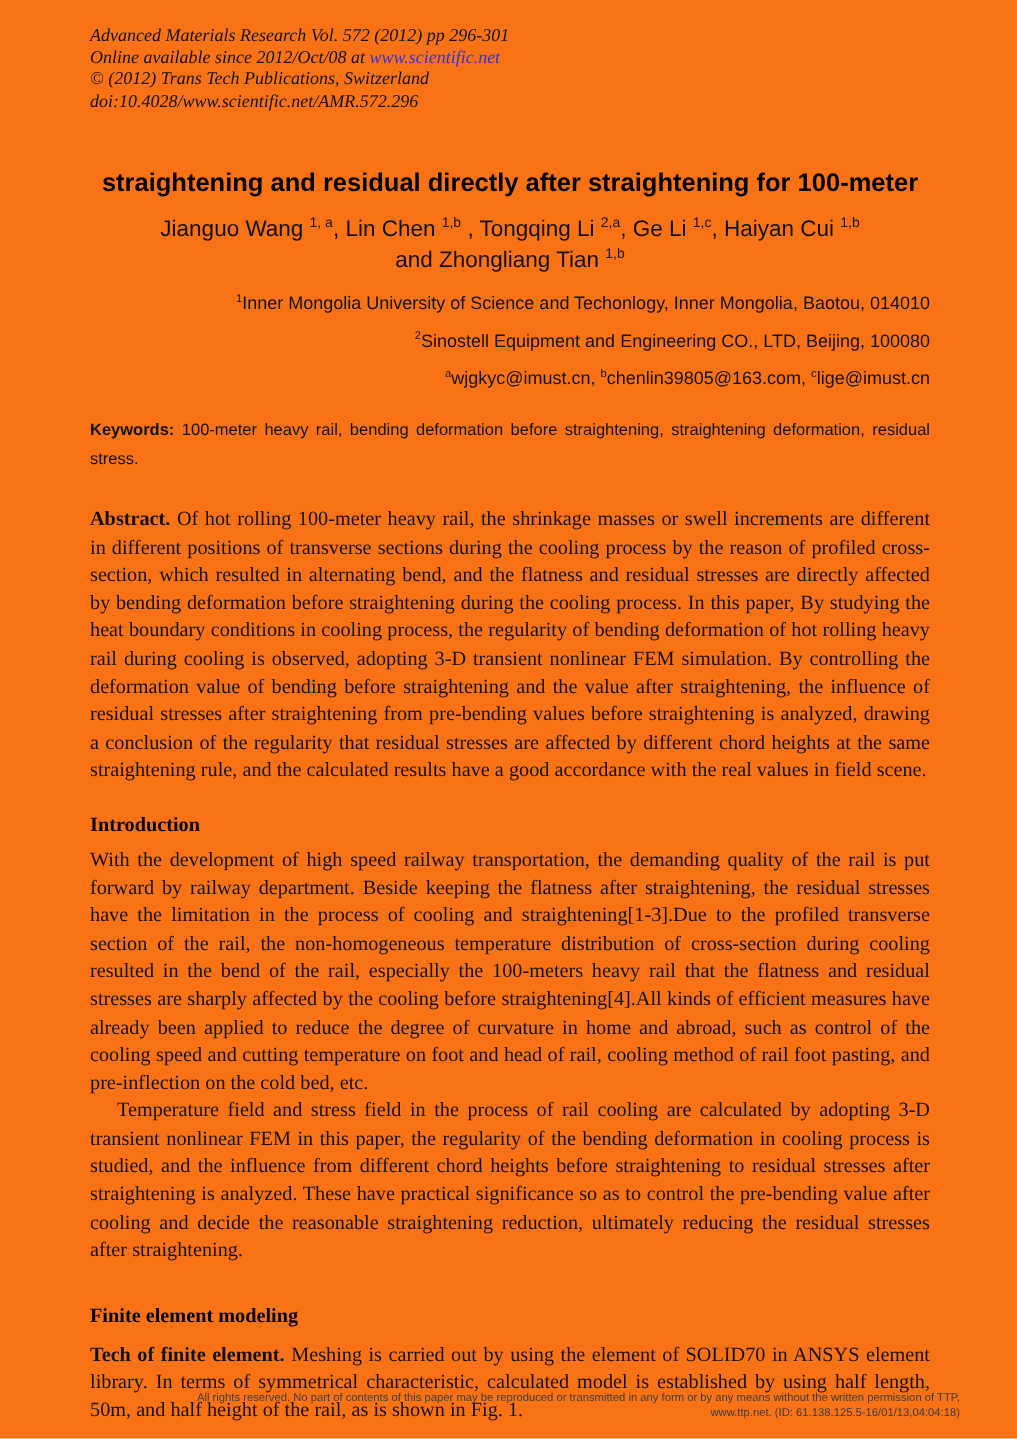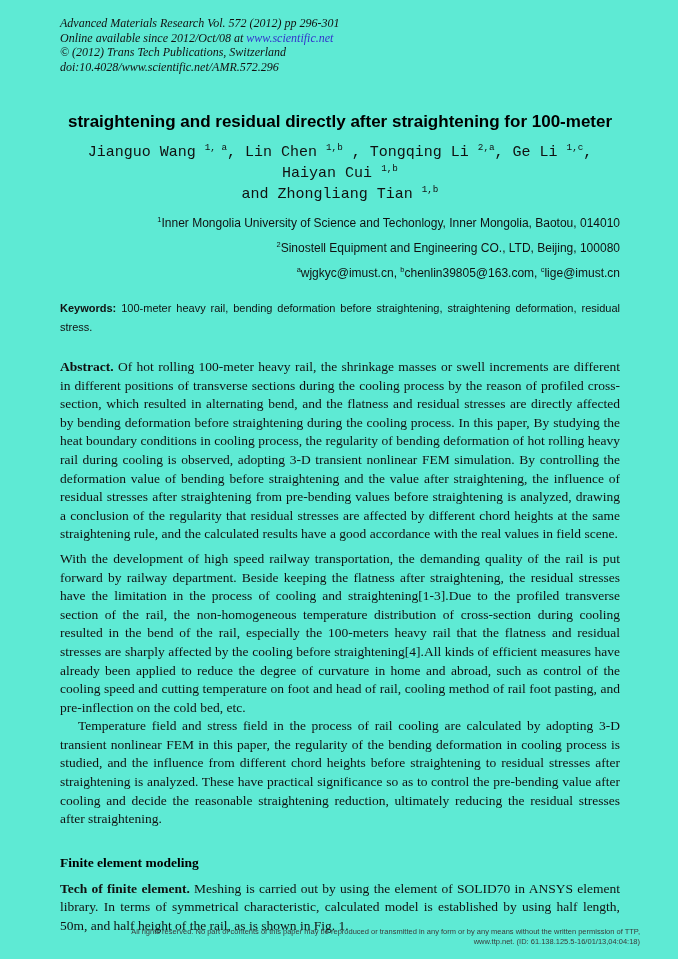--- a/index.html
+++ b/index.html
@@ -1,20 +1,20 @@
 <!DOCTYPE html>
 <html><head>
 <meta charset="utf-8">
 <style>
   html, body { margin: 0; padding: 0; background: #ffffff; }
   .page {
     position: relative;
     width: 678px;
     height: 959px;
-    background: #5eead4;
+    background: #f97316;
     box-sizing: border-box;
     padding: 16px 58px 0 60px;
     font-family: "Liberation Serif", serif;
     color: #111111;
     overflow: hidden;
   }
   
   .pub-info {
     font-family: "Liberation Serif", serif;
     font-style: italic;
@@ -34,21 +34,21 @@
     font-family: "Liberation Sans", sans-serif;
     font-weight: bold;
     font-size: 17px;
     line-height: 22px;
     text-align: center;
     color: #000000;
   }
   
   .authors {
     margin-top: 9px;
-    font-family: Liberation Mono, monospace;
+    font-family: Liberation Sans, sans-serif;
     font-size: 15px;
     line-height: 21px;
     text-align: center;
     color: #111111;
   }
   .authors sup, .affil sup {
     font-size: 62%;
     vertical-align: super;
     line-height: 0;
   }
@@ -122,20 +122,21 @@
   </div>
 
   <div class="affil"><sup>1</sup><span>Inner Mongolia University of Science and Techonlogy, Inner Mongolia, Baotou, 014010</span></div>
   <div class="affil"><sup>2</sup><span>Sinostell Equipment and Engineering CO., LTD, Beijing, 100080</span></div>
   <div class="affil"><sup>a</sup><span>wjgkyc@imust.cn, </span><sup>b</sup><span>chenlin39805@163.com, </span><sup>c</sup><span>lige@imust.cn</span></div>
 
   <p class="keywords"><b>Keywords:</b> <span>100-meter heavy rail, bending deformation before straightening, straightening deformation, residual stress.</span></p>
 
   <p class="body-text abstract"><b>Abstract.</b> <span>Of hot rolling 100-meter heavy rail, the shrinkage masses or swell increments are different in different positions of transverse sections during the cooling process by the reason of profiled cross-section, which resulted in alternating bend, and the flatness and residual stresses are directly affected by bending deformation before straightening during the cooling process. In this paper, By studying the heat boundary conditions in cooling process, the regularity of bending deformation of hot rolling heavy rail during cooling is observed, adopting 3-D transient nonlinear FEM simulation. By controlling the deformation value of bending before straightening and the value after straightening, the influence of residual stresses after straightening from pre-bending values before straightening is analyzed, drawing a conclusion of the regularity that residual stresses are affected by different chord heights at the same straightening rule, and the calculated results have a good accordance with the real values in field scene.</span></p>
 
+  <h2 class="section-heading">Introduction</h2>
   <p class="body-text">With the development of high speed railway transportation, the demanding quality of the rail is put forward by railway department. Beside keeping the flatness after straightening, the residual stresses have the limitation in the process of cooling and straightening[1-3].Due to the profiled transverse section of the rail, the non-homogeneous temperature distribution of cross-section during cooling resulted in the bend of the rail, especially the 100-meters heavy rail that the flatness and residual stresses are sharply affected by the cooling before straightening[4].All kinds of efficient measures have already been applied to reduce the degree of curvature in home and abroad, such as control of the cooling speed and cutting temperature on foot and head of rail, cooling method of rail foot pasting, and pre-inflection on the cold bed, etc.</p>
   <p class="body-text indent">Temperature field and stress field in the process of rail cooling are calculated by adopting 3-D transient nonlinear FEM in this paper, the regularity of the bending deformation in cooling process is studied, and the influence from different chord heights before straightening to residual stresses after straightening is analyzed. These have practical significance so as to control the pre-bending value after cooling and decide the reasonable straightening reduction, ultimately reducing the residual stresses after straightening.</p>
 
   <h2 class="section-heading fem-heading">Finite element modeling</h2>
   <p class="body-text mesh-para"><b>Tech of finite element.</b> <span>Meshing is carried out by using the element of SOLID70 in ANSYS element library. In terms of symmetrical characteristic, calculated model is established by using half length, 50m, and half height of the rail, as is shown in Fig. 1.</span></p>
 
   <footer class="page-footer">
     <div>All rights reserved. No part of contents of this paper may be reproduced or transmitted in any form or by any means without the written permission of TTP,</div>
     <div>www.ttp.net. (ID: 61.138.125.5-16/01/13,04:04:18)</div>
   </footer>

